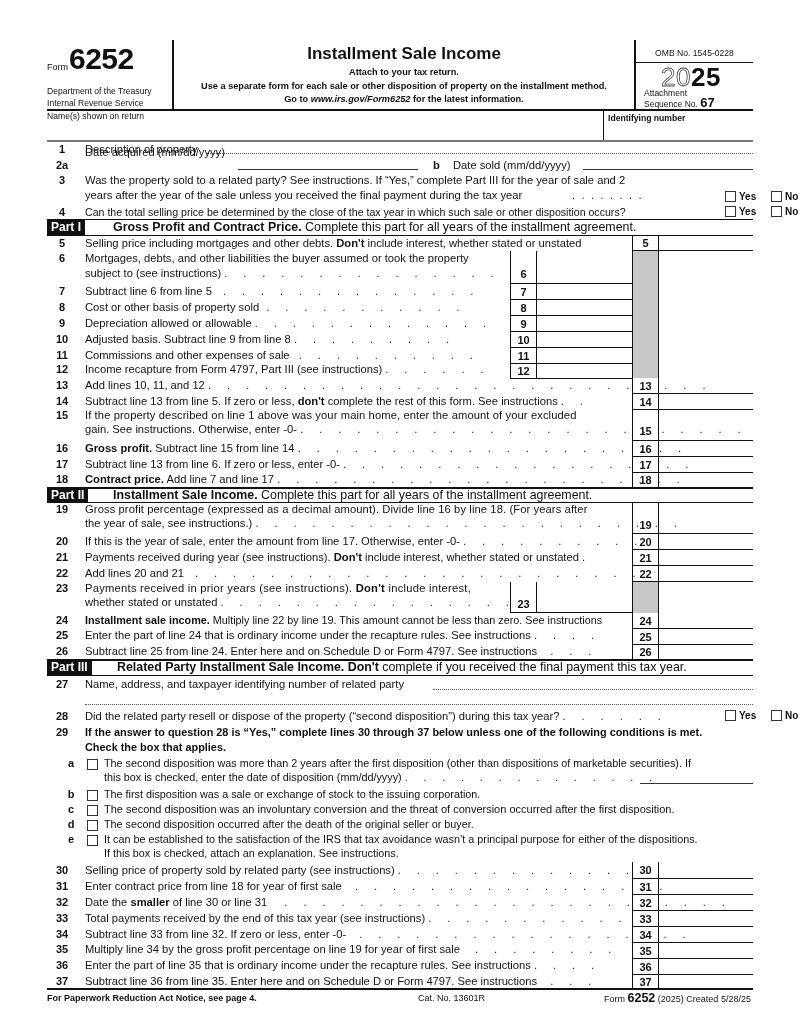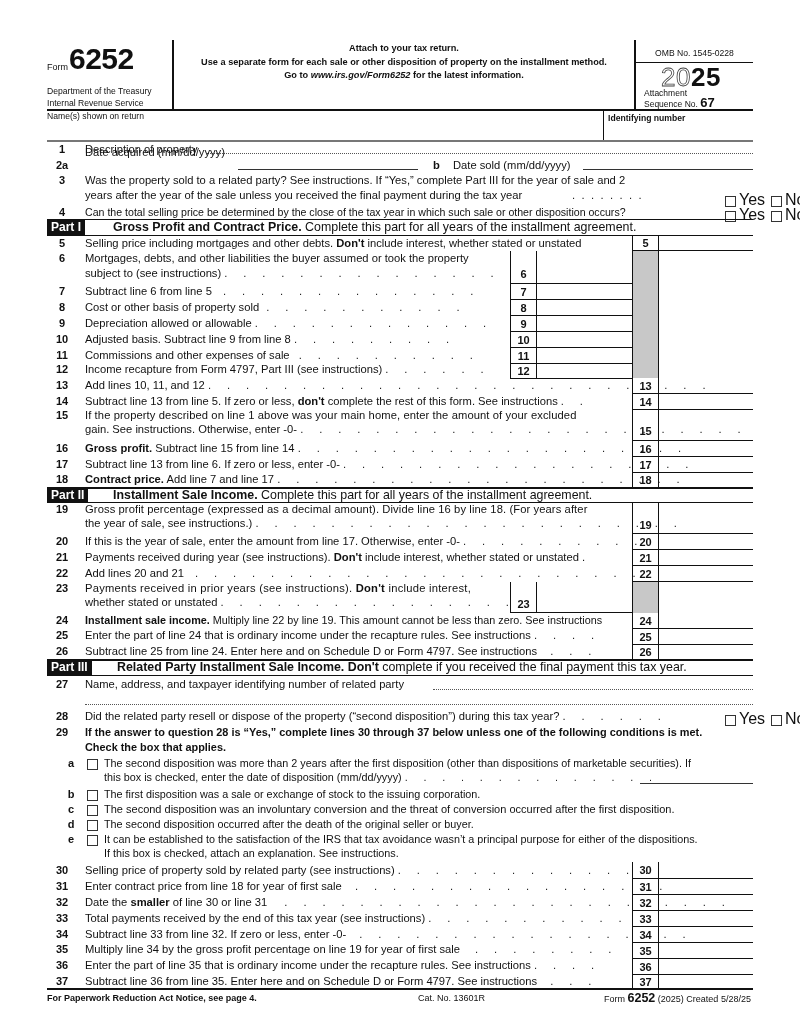--- a/index.html
+++ b/index.html
@@ -41,37 +41,38 @@
   .rnum { position: absolute; left: 632px; width: 27px; border-left: 1px solid #111; border-right: 1px solid #111; text-align: center; font-weight: bold; font-size: 11px; }
   .ramt { position: absolute; left: 659px; width: 94px; border-bottom: 1px solid #111; }
   .inum { position: absolute; left: 510px; width: 27px; border-left: 1px solid #111; border-right: 1px solid #111; text-align: center; font-weight: bold; font-size: 11px; }
   .iamt { position: absolute; left: 537px; width: 95px; border-bottom: 1px solid #111; }
   .shade { position: absolute; left: 632px; width: 27px; background: #c8c8c8; border-left: 1px solid #111; border-right: 1px solid #111; }
 
   .part { position: absolute; left: 47px; height: 15px; background: #111; color: #fff; font-weight: bold; font-size: 12px; padding: 0 4px; line-height: 15px; }
   .part-title { position: absolute; font-size: 12.4px; white-space: nowrap; line-height: 15px; }
 
   .cb { display: inline-block; width: 11px; height: 11px; border: 1px solid #333; vertical-align: -2px; background: #fff; }
-  .yn { position: absolute; font-size: 16px; font-weight: normal; white-space: nowrap; padding-left: 48px; }
+  .yn { position: absolute; font-size: 10px; font-weight: bold; white-space: nowrap; padding-left: 48px; }
   .yn .cb { margin-right: 3px; }
 
   .footer { position: absolute; top: 990px; font-size: 9px; }
 </style>
 </head>
 <body>
 
 <div class="abs hdr-left">
   <span class="form-word">Form</span>
   <span class="form-num">6252</span>
   <div class="dept">
     <div>Department of the Treasury</div>
     <div>Internal Revenue Service</div>
   </div>
 </div>
 <div class="abs hdr-center">
+  <div class="title">Installment Sale Income</div>
   <div class="sub" style="margin-top:2px">Attach to your tax return.</div>
   <div class="sub">Use a separate form for each sale or other disposition of property on the installment method.</div>
   <div class="sub"><span>Go to </span><span class="i">www.irs.gov/Form6252</span><span> for the latest information.</span></div>
 </div>
 <div class="abs hdr-right">
   <div class="omb">OMB No. 1545-0228</div>
   <div class="year"><span class="outline">20</span><span>25</span></div>
   <div class="attach">
     <div>Attachment</div>
     <div><span>Sequence No.</span> <span class="seq">67</span></div>

